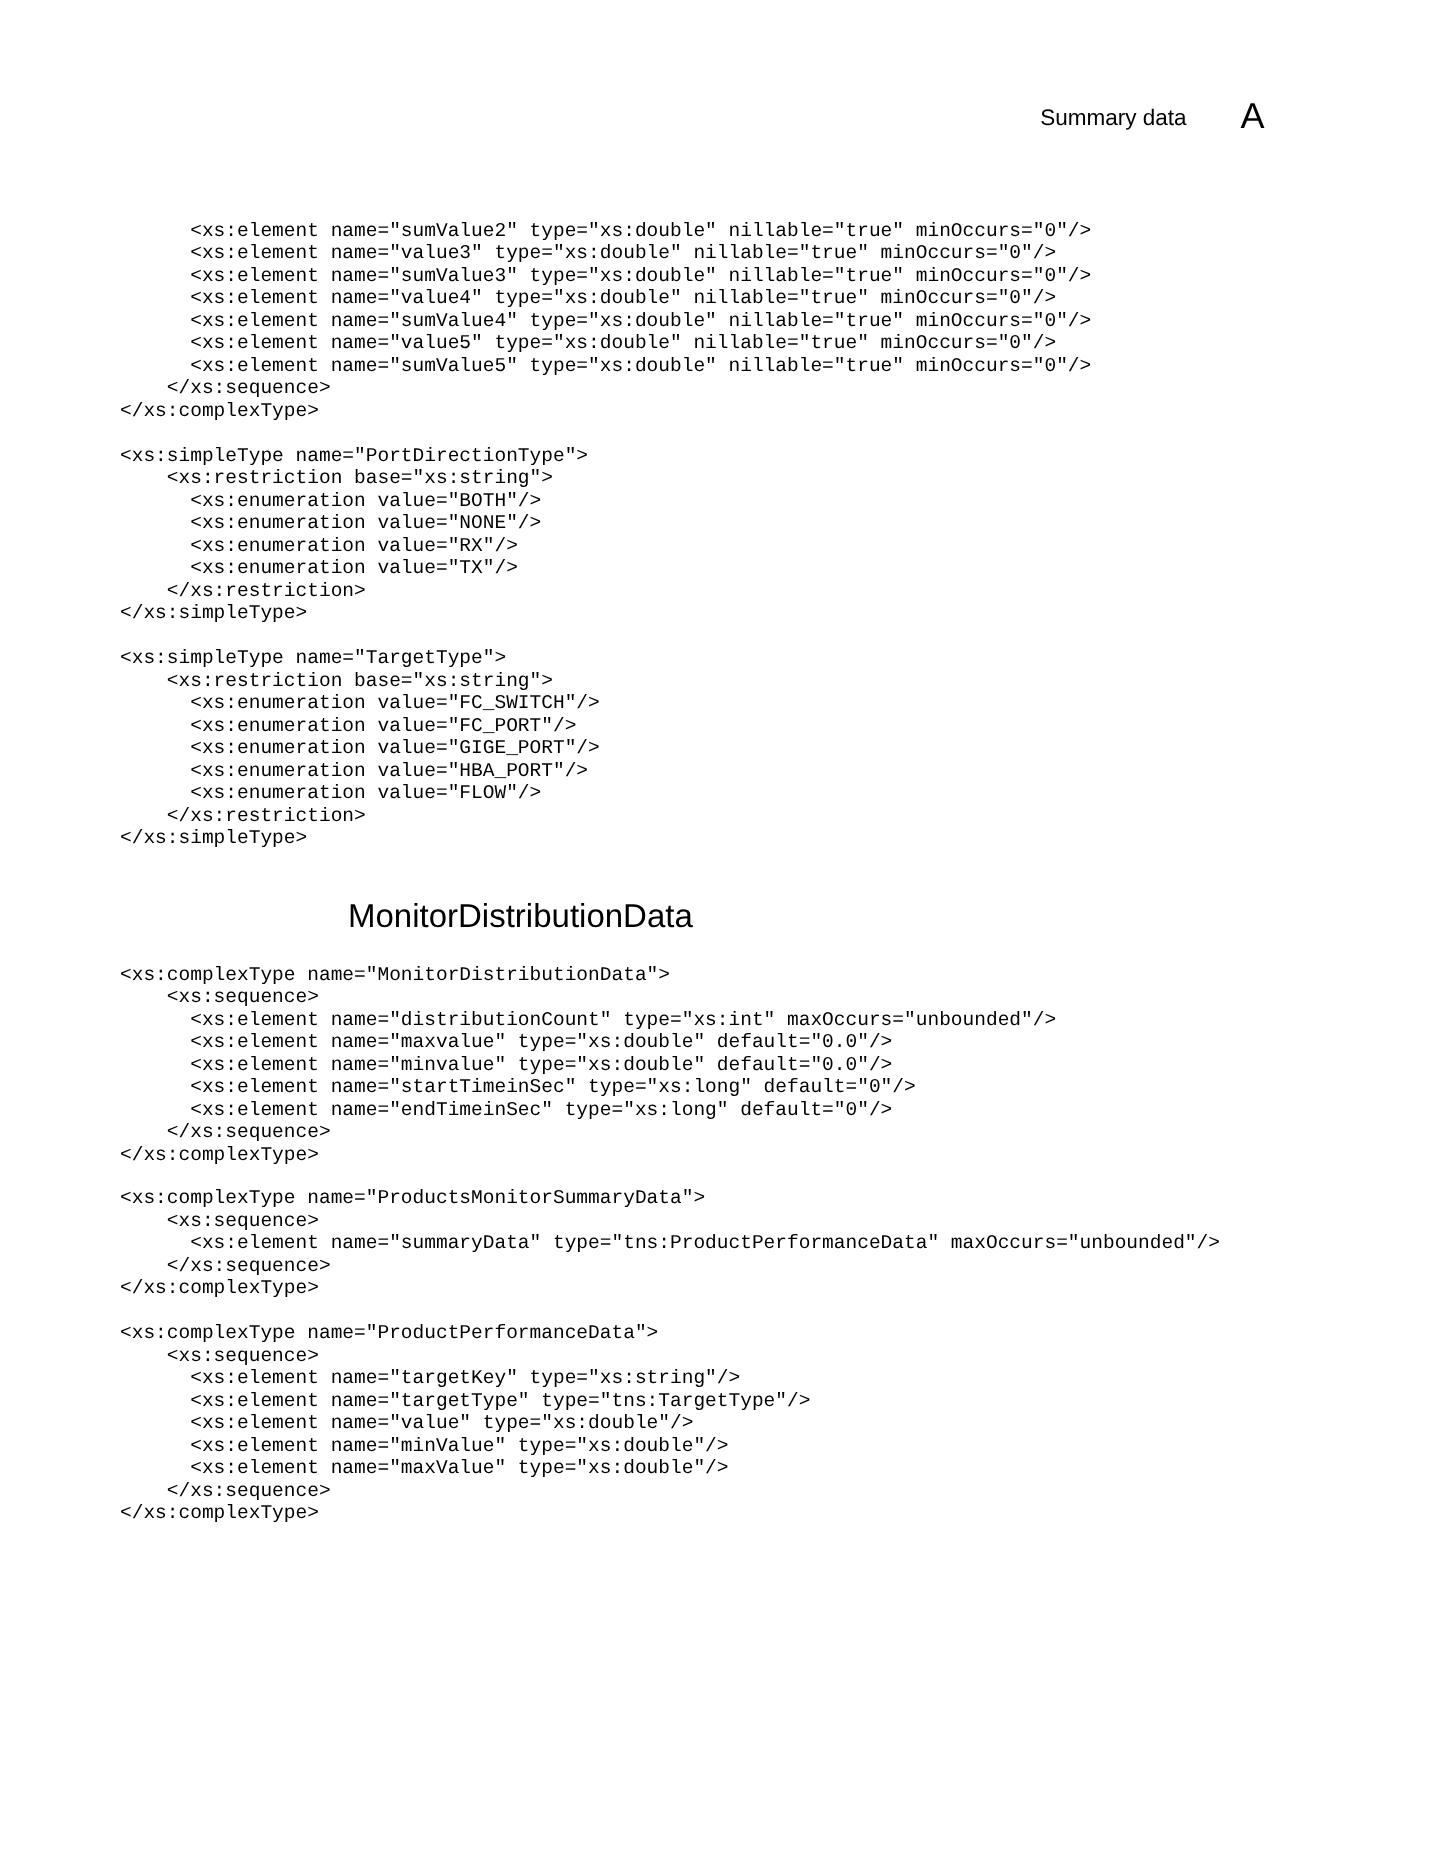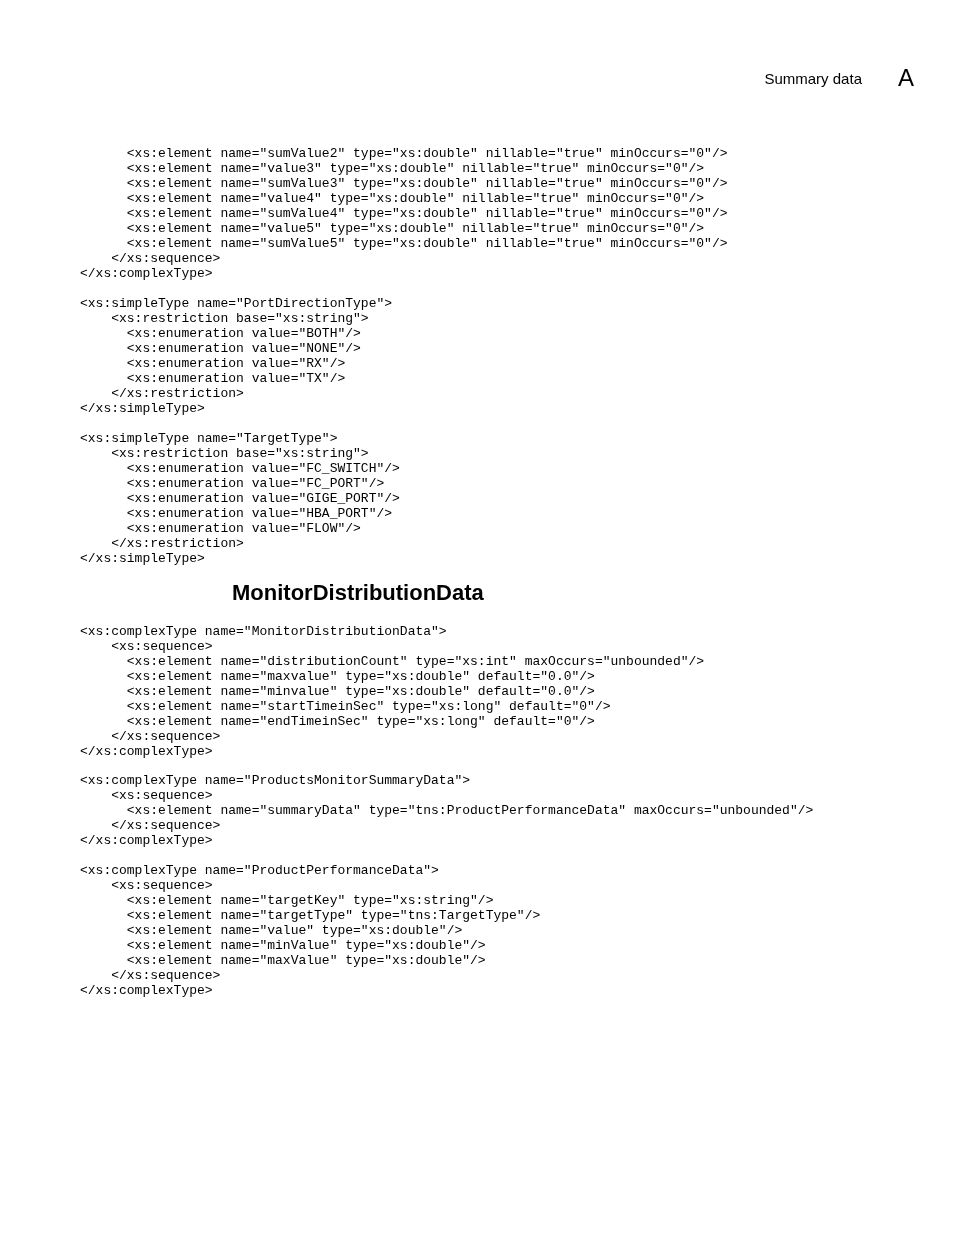--- a/index.html
+++ b/index.html
@@ -8,21 +8,21 @@
       box-sizing: border-box;
     }
     body {
       background: #ffffff;
       font-family: Arial, Helvetica, sans-serif;
       width: 954px;
       height: 1235px;
       position: relative;
     }
     .page {
-      padding: 64px 40px 40px 80px;
+      padding: 64px 111px 40px 80px;
     }
     .header {
       display: flex;
       justify-content: flex-end;
       align-items: center;
       margin-bottom: 54px;
       gap: 36px;
     }
     .header-title {
       font-size: 15px;
@@ -38,23 +38,23 @@
       font-family: "Courier New", Courier, monospace;
       font-size: 13px;
       line-height: 15px;
       white-space: pre;
       color: #000;
       margin-bottom: 14px;
     }
     .section-heading {
       font-family: Arial, Helvetica, sans-serif;
       font-size: 22px;
-      font-weight: bold;
+      font-weight: normal;
       color: #000;
-      margin-top: 14px;
+      margin-top: 32px;
       margin-bottom: 18px;
       margin-left: 152px;
     }
   </style>
 </head>
 <body>
 
 <div class="page">
   <div class="header">
     <span class="header-title">Summary data</span>

